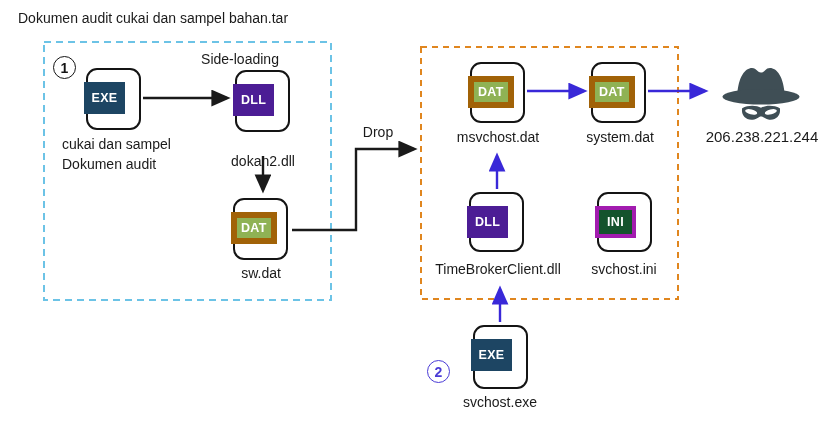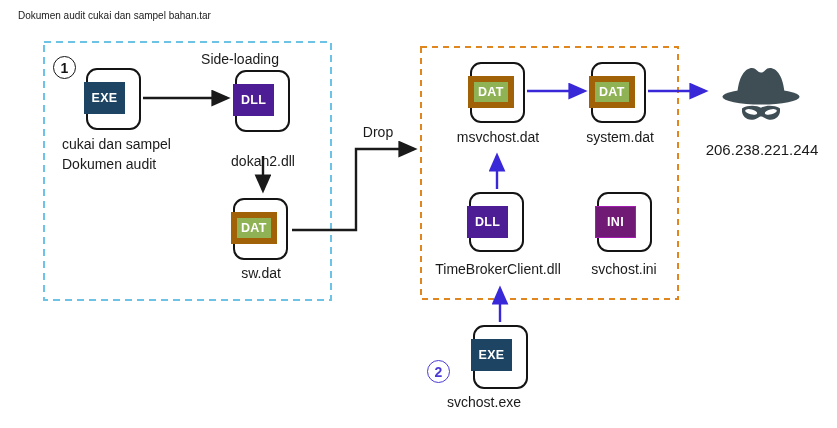--- a/index.html
+++ b/index.html
@@ -11,57 +11,57 @@
     font-family:"Liberation Sans", sans-serif;
     color:#1a1a1a;
     overflow:hidden;
   }
   .overlay {
     position:absolute; left:0; top:0; width:837px; height:428px;
     z-index:0;
   }
   .title {
     position:absolute; left:18px; top:10px;
-    font-size:10px; color:#1a1a1a; white-space:nowrap;
+    font-size:14px; color:#1a1a1a; white-space:nowrap;
     z-index:2;
   }
   .group-label {
     position:absolute; font-size:14px; white-space:nowrap; z-index:2;
     transform:translateX(-50%);
   }
   .node {
     position:absolute; width:55px;
     border:2.2px solid #141414; border-radius:11px;
     background:#ffffff; z-index:1;
   }
   .badge {
     position:absolute; left:-4px; top:12px;
     min-width:41px; height:32px; padding:0 4px;
     color:#ffffff; font-weight:bold; font-size:12.5px; letter-spacing:.3px;
     display:flex; align-items:center; justify-content:center;
   }
   .badge-exe { background:#1d4563; }
   .badge-dll { background:#4c1d95; }
   .badge-dat { background:#8fb254; border:6px solid #a16207; }
-  .badge-ini { background:#701a75; border:1px solid #a21caf; }
+  .badge-ini { background:#14532d; border:4px solid #a21caf; }
   .label {
     position:absolute; font-size:14px; white-space:nowrap; z-index:2;
     color:#1a1a1a;
   }
   .label-c { transform:translateX(-50%); text-align:center; }
   .multiline { line-height:19.5px; }
   .step-circle {
     position:absolute; width:23px; height:23px; border-radius:50%;
     display:flex; align-items:center; justify-content:center;
     font-size:14px; font-weight:bold; z-index:2;
   }
   .step-black { border:1.8px solid #141414; color:#141414; }
   .step-blue  { border:1.8px solid #4a3bd6; color:#4a3bd6; }
   .spy { position:absolute; z-index:1; }
-  .ip-label { font-size:15px;margin-top:13px; }
+  .ip-label { font-size:15px; }
 </style>
 </head>
 <body>
 
 <div class="canvas">
 
   <svg class="overlay" viewBox="0 0 837 428" xmlns="http://www.w3.org/2000/svg">
     <defs>
       <marker id="mblack" markerWidth="9" markerHeight="8" refX="6.5" refY="3.5" orient="auto">
         <path d="M0,0 L8,3.5 L0,7 Z" fill="#1a1a1a"></path>
@@ -139,15 +139,15 @@
     <ellipse cx="38" cy="65.5" rx="7.5" ry="3" fill="#ffffff" transform="rotate(14 38 65.5)"></ellipse>
     <ellipse cx="62" cy="65.5" rx="7.5" ry="3" fill="#ffffff" transform="rotate(-14 62 65.5)"></ellipse>
   </svg>
   <div class="label label-c ip-label" style="left:762px; top:128px;">206.238.221.244</div>
 
   <div class="step-circle step-blue" style="left:427px; top:360px;">2</div>
 
   <div class="node" style="left:473px; top:325px; height:64px;">
     <div class="badge badge-exe">EXE</div>
   </div>
-  <div class="label label-c" style="left:484px; top:394px;">svchost.exe</div>
+  <div class="label label-c" style="left:500px; top:394px;">svchost.exe</div>
 
 </div>
 
 </body></html>

